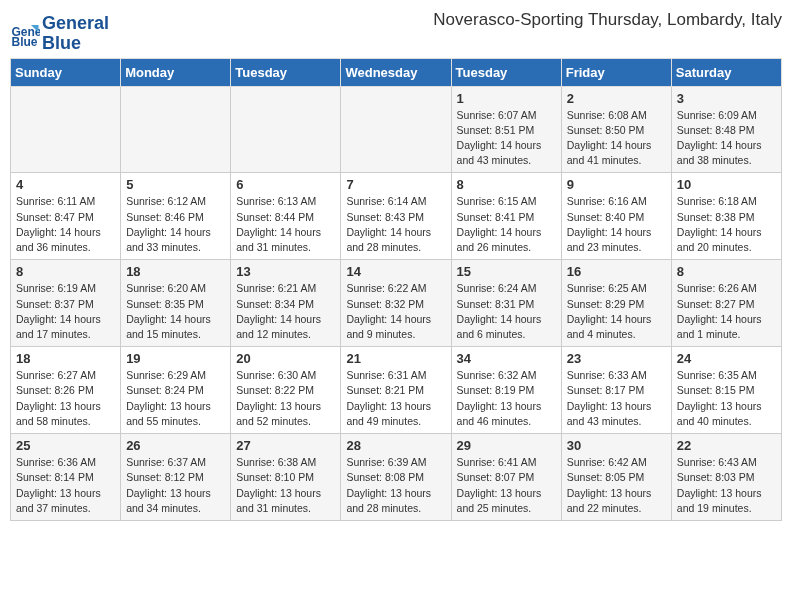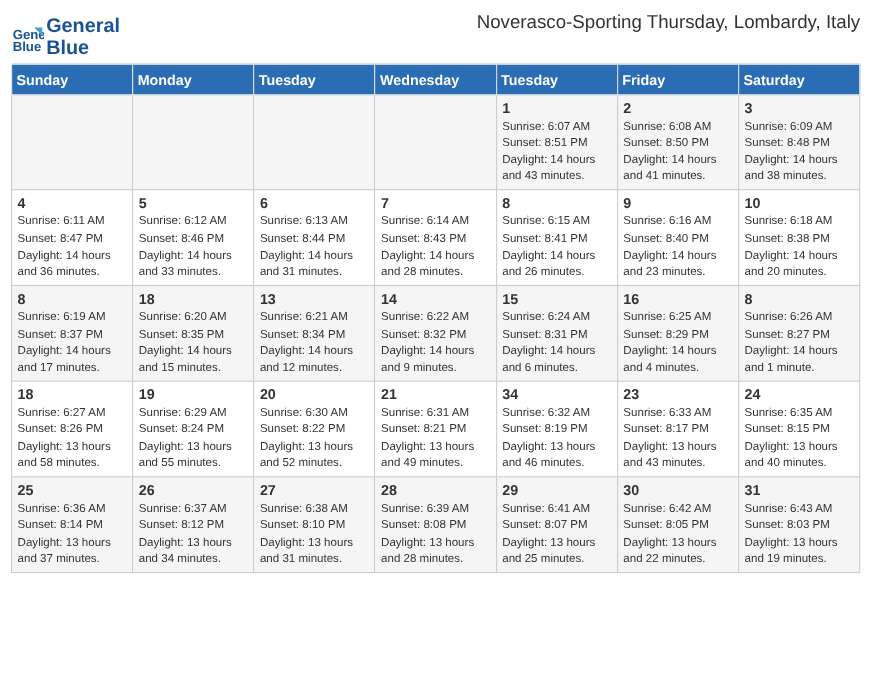--- a/index.html
+++ b/index.html
@@ -251,18 +251,18 @@
         </td>
         <td>
           <span class="day-num">29</span>
           <div class="day-info">Sunrise: 6:41 AM<br>Sunset: 8:07 PM<br>Daylight: 13 hours<br>and 25 minutes.</div>
         </td>
         <td>
           <span class="day-num">30</span>
           <div class="day-info">Sunrise: 6:42 AM<br>Sunset: 8:05 PM<br>Daylight: 13 hours<br>and 22 minutes.</div>
         </td>
         <td>
-          <span class="day-num">31</span>
+          <span class="day-num">22</span>
           <div class="day-info">Sunrise: 6:43 AM<br>Sunset: 8:03 PM<br>Daylight: 13 hours<br>and 19 minutes.</div>
         </td>
       </tr>
     </tbody>
 </table>
 
 </body></html>

